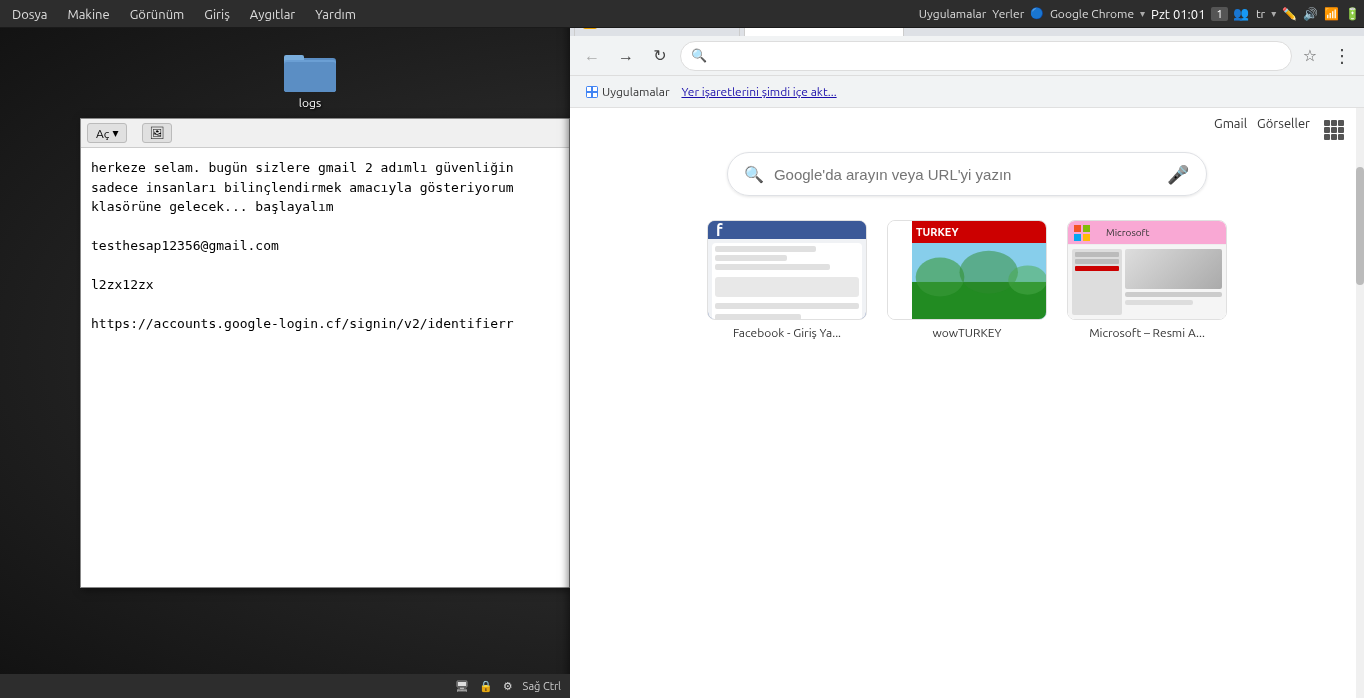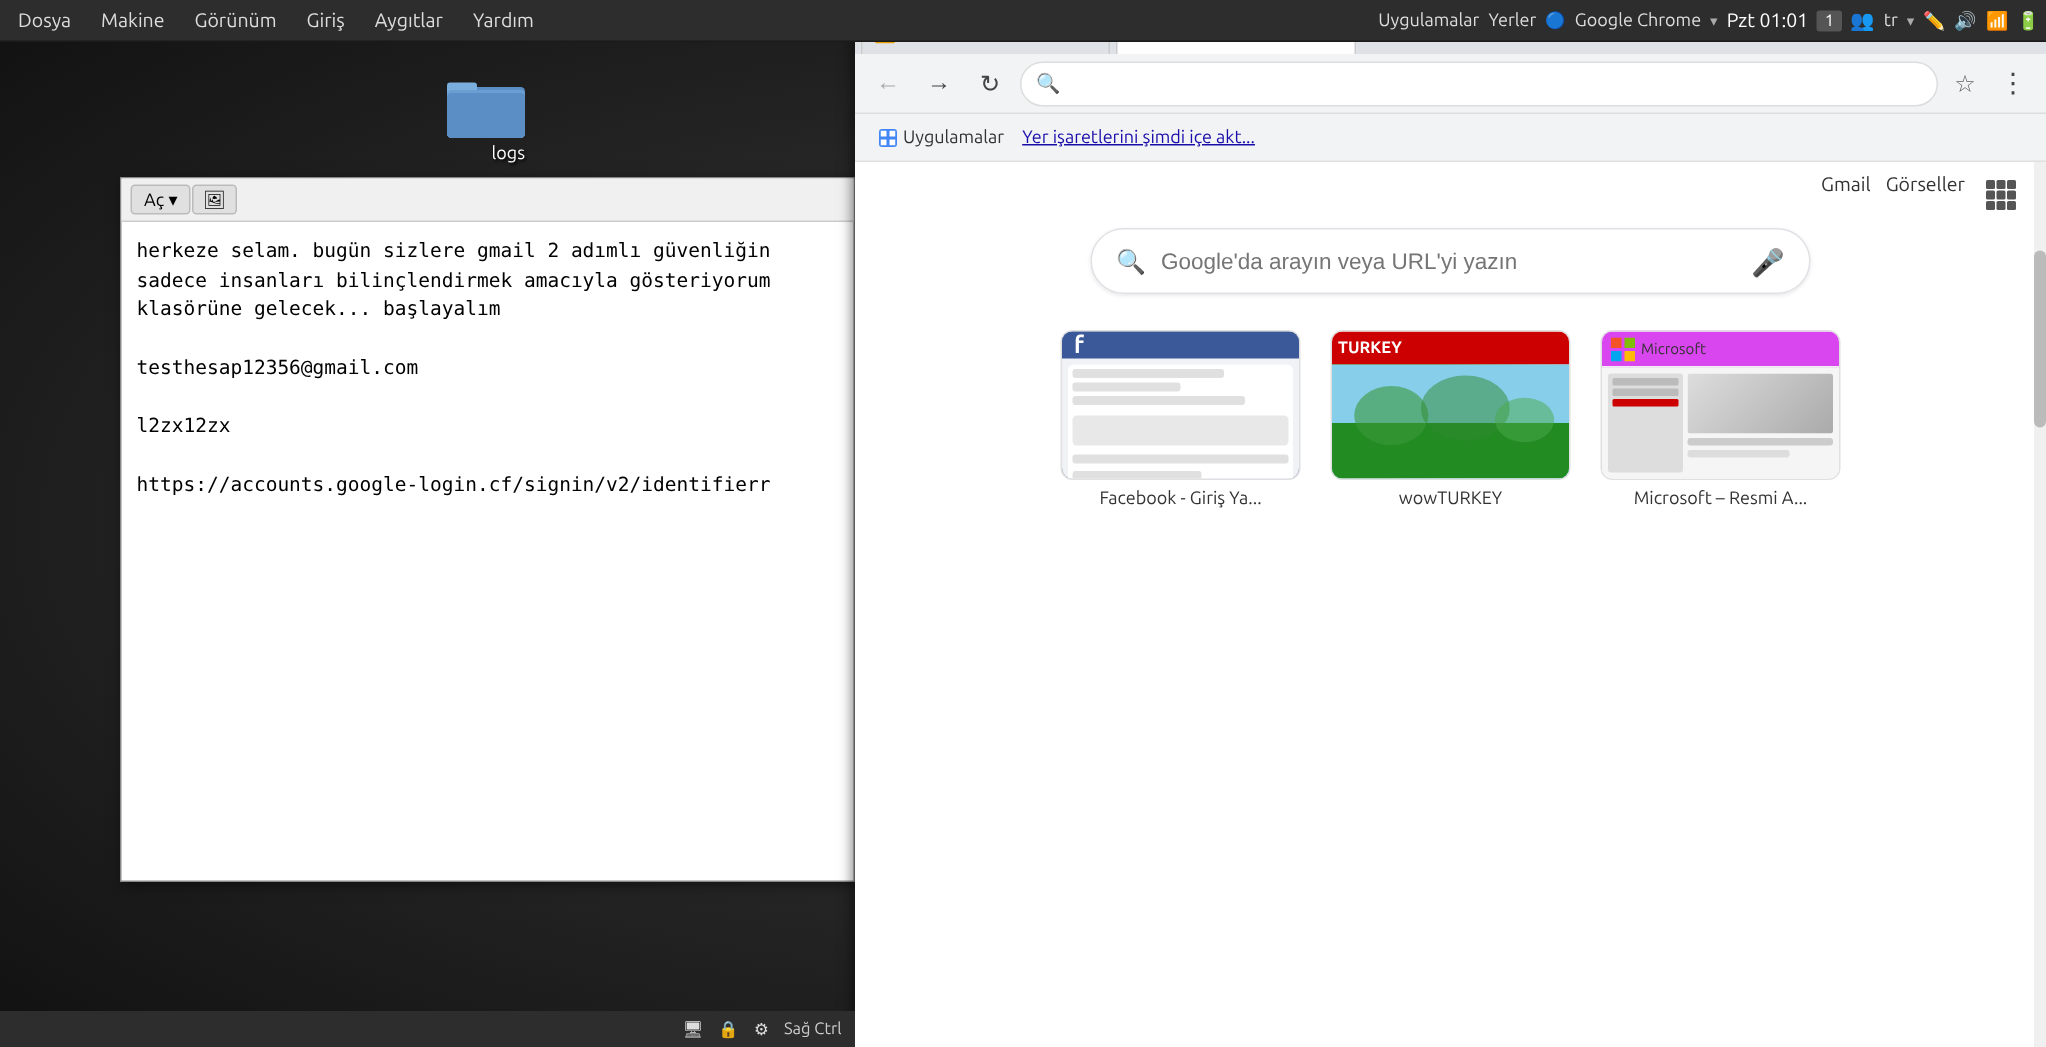--- a/index.html
+++ b/index.html
@@ -70,21 +70,21 @@
       border-radius: 2px;
     }
 
     
     .desktop-icon {
       position: absolute;
       top: 50px;
       left: 270px;
       display: flex;
       flex-direction: column;
-      align-items: flex-end;
+      align-items: center;
       width: 80px;
       cursor: pointer;
     }
 
     .desktop-icon .folder-icon {
       width: 52px;
       height: 42px;
       position: relative;
     }
 
@@ -110,21 +110,21 @@
       flex-direction: column;
       z-index: 50;
     }
 
     .text-editor-toolbar {
       background: #f0f0f0;
       border-bottom: 1px solid #ccc;
       padding: 4px 6px;
       display: flex;
       align-items: center;
-      gap: 1px;
+      gap: 15px;
     }
 
     .text-editor-toolbar .open-btn {
       background: #e0e0e0;
       border: 1px solid #bbb;
       border-radius: 3px;
       padding: 2px 8px;
       font-size: 12px;
       cursor: pointer;
       display: flex;
@@ -523,20 +523,21 @@
       border-radius: 2px;
     }
 
     
     .wow-thumb {
       background: #fff;
       width: 100%;
       height: 100%;
       display: flex;
       flex-direction: column;
+      padding-left: 24px;
     }
 
     .wow-thumb-header {
       background: #cc0000;
       height: 22px;
     }
 
     .wow-thumb-img {
       flex: 1;
       background: linear-gradient(135deg, #228B22 30%, #87CEEB 70%);
@@ -547,25 +548,25 @@
     
     .ms-thumb {
       background: #fff;
       width: 100%;
       height: 100%;
       display: flex;
       flex-direction: column;
     }
 
     .ms-thumb-header {
-      background: #d946ef;
+      background: #f9a8d4;
       height: 24px;
       display: flex;
       align-items: center;
-      gap: 4px;
+      gap: 16px;
       padding: 0 6px;
       border-bottom: 1px solid #eee;
     }
 
     .ms-thumb-body {
       flex: 1;
       background: #f5f5f5;
       display: flex;
     }
 

